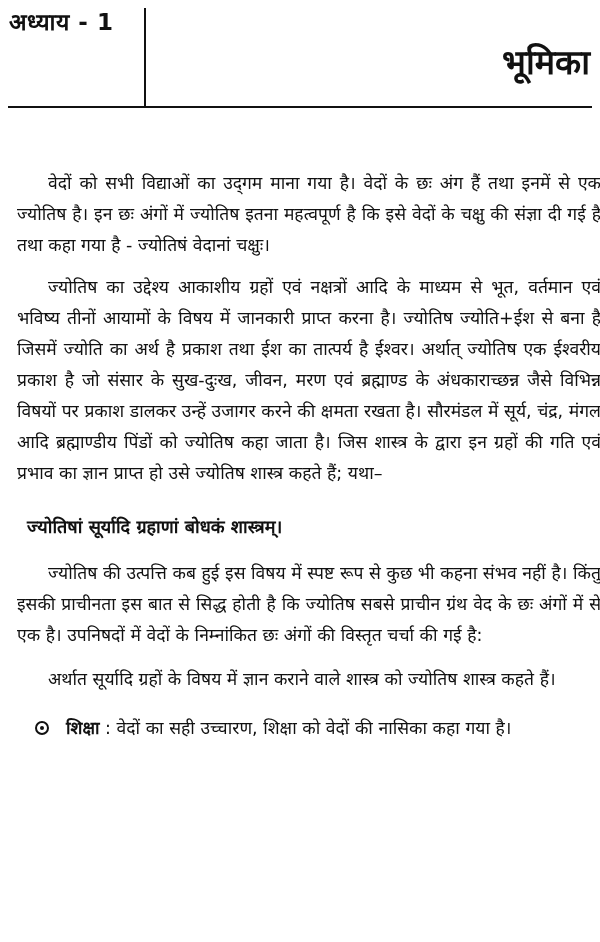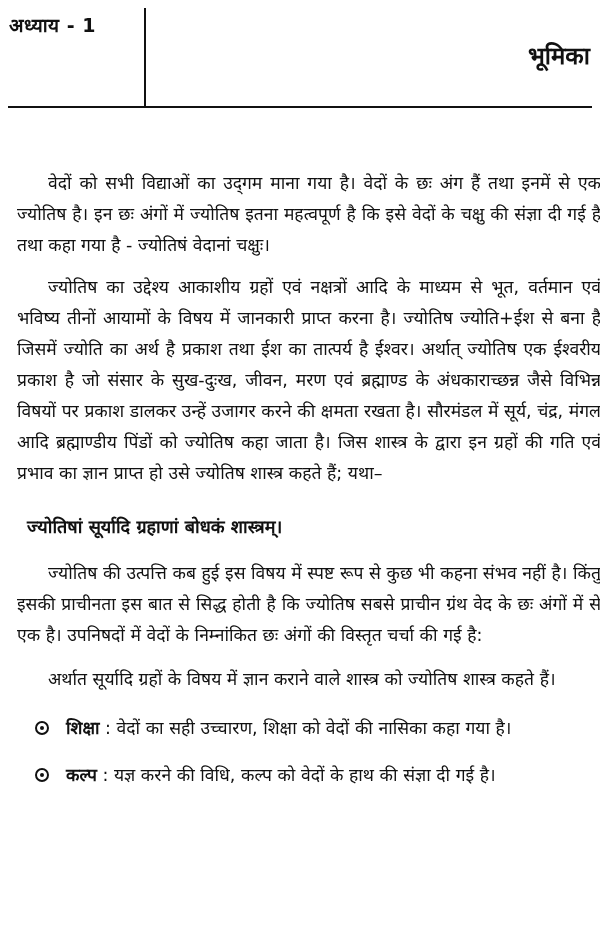--- a/index.html
+++ b/index.html
@@ -18,22 +18,22 @@
     .header {
       position: absolute;
       left: 0;
       top: 0;
       width: 600px;
       height: 110px;
     }
     .chapter-label {
       position: absolute;
       left: 9px;
-      top: 12px;
-      font-size: 19px;
+      top: 5px;
+      font-size: 23px;
       font-weight: bold;
       letter-spacing: 0.5px;
     }
     .vline {
       position: absolute;
       left: 144px;
       top: 8px;
       width: 2px;
       height: 100px;
       background: #111;
@@ -43,21 +43,21 @@
       left: 8px;
       top: 106px;
       width: 584px;
       height: 2px;
       background: #111;
     }
     .chapter-title {
       position: absolute;
       right: 10px;
       top: 38px;
-      font-size: 24px;
+      font-size: 34px;
       font-weight: bold;
     }
     .content {
       position: absolute;
       left: 17px;
       top: 168px;
       width: 584px;
       font-size: 17.5px;
       line-height: 31px;
     }
@@ -123,18 +123,14 @@
   <div class="quote">ज्योतिषां सूर्यादि ग्रहाणां बोधकं शास्त्रम्।</div>
 
   <p class="para">ज्योतिष की उत्पत्ति कब हुई इस विषय में स्पष्ट रूप से कुछ भी कहना संभव नहीं है। किंतु इसकी प्राचीनता इस बात से सिद्ध होती है कि ज्योतिष सबसे प्राचीन ग्रंथ वेद के छः अंगों में से एक है। उपनिषदों में वेदों के निम्नांकित छः अंगों की विस्तृत चर्चा की गई है:</p>
   <p class="para">अर्थात सूर्यादि ग्रहों के विषय में ज्ञान कराने वाले शास्त्र को ज्योतिष शास्त्र कहते हैं।</p>
 
   <ul class="list">
     <li class="list-item">
       <span class="bullet"></span>
       <span class="term">शिक्षा</span><span> : </span><span>वेदों का सही उच्चारण, शिक्षा को वेदों की नासिका कहा गया है।</span>
     </li>
-    <li class="list-item">
-      <span class="bullet"></span>
-      <span class="term">कल्प</span><span> : </span><span>यज्ञ करने की विधि, कल्प को वेदों के हाथ की संज्ञा दी गई है।</span>
-    </li>
   </ul>
 </div>
 
 </body></html>

